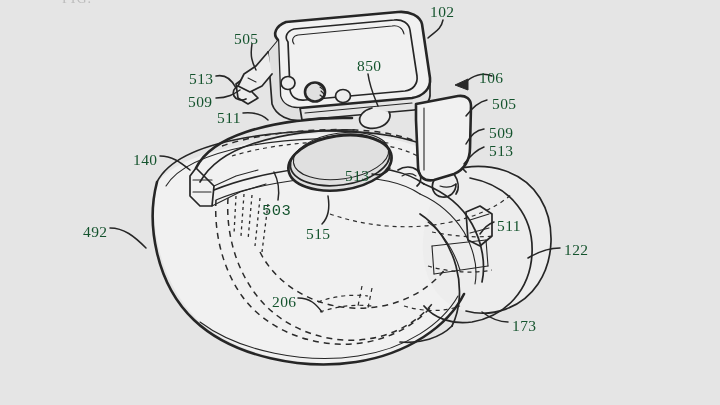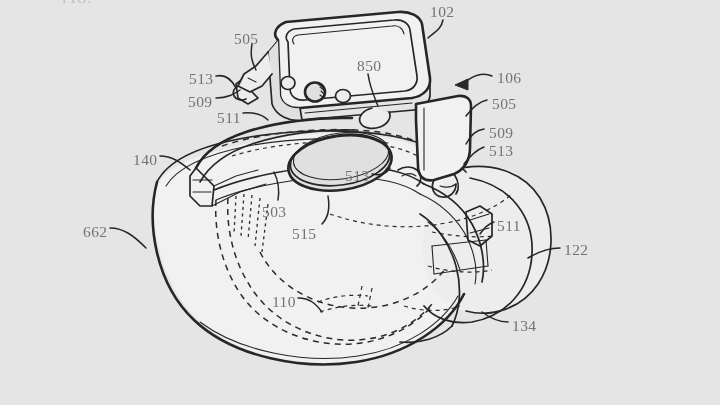--- a/index.html
+++ b/index.html
@@ -61,21 +61,21 @@
   .leader {
     fill: none;
     stroke: #262626;
     stroke-width: 1.5;
     stroke-linecap: round;
   }
   .ref-label {
     position: absolute;
     font-family: "Liberation Serif", "DejaVu Serif", serif;
     font-size: 15.5px;
-    color: #737373;
+    color: #14532d;
     letter-spacing: 0.4px;
     white-space: nowrap;
     line-height: 1;
     user-select: none;
   }
   #clipped-top-label {
     position: absolute;
     left: 62px;
     top: -9px;
     font-size: 14px;
@@ -524,45 +524,45 @@
       <path class="leader" d="M 508 322 C 498 322 490 318 482 312"></path>
     </g>
   </svg>
 
   <div class="ref-label" style="left:430px; top:4px;">102</div>
 
   <div class="ref-label" style="left:234px; top:31px;">505</div>
 
   <div class="ref-label" style="left:357px; top:58px;">850</div>
 
-  <div class="ref-label" style="left:497px; top:70px;">106</div>
+  <div class="ref-label" style="left:479px; top:70px;">106</div>
 
   <div class="ref-label" style="left:189px; top:71px;">513</div>
 
   <div class="ref-label" style="left:492px; top:96px;">505</div>
 
   <div class="ref-label" style="left:188px; top:94px;">509</div>
 
   <div class="ref-label" style="left:217px; top:110px;">511</div>
 
   <div class="ref-label" style="left:489px; top:125px;">509</div>
 
   <div class="ref-label" style="left:489px; top:143px;">513</div>
 
   <div class="ref-label" style="left:133px; top:152px;">140</div>
 
   <div class="ref-label" style="left:345px; top:168px;">513</div>
 
-  <div class="ref-label" style="left:262px; top:204px;">503</div>
+  <div class="ref-label" style="left:262px; top:204px;font-family:Liberation Mono, monospace;">503</div>
 
   <div class="ref-label" style="left:497px; top:218px;">511</div>
 
-  <div class="ref-label" style="left:83px; top:224px;">662</div>
-
-  <div class="ref-label" style="left:292px; top:226px;">515</div>
+  <div class="ref-label" style="left:83px; top:224px;">492</div>
+
+  <div class="ref-label" style="left:306px; top:226px;">515</div>
 
   <div class="ref-label" style="left:564px; top:242px;">122</div>
 
-  <div class="ref-label" style="left:272px; top:294px;">110</div>
-
-  <div class="ref-label" style="left:512px; top:318px;">134</div>
+  <div class="ref-label" style="left:272px; top:294px;">206</div>
+
+  <div class="ref-label" style="left:512px; top:318px;">173</div>
 
 </div>
 
 </body></html>

